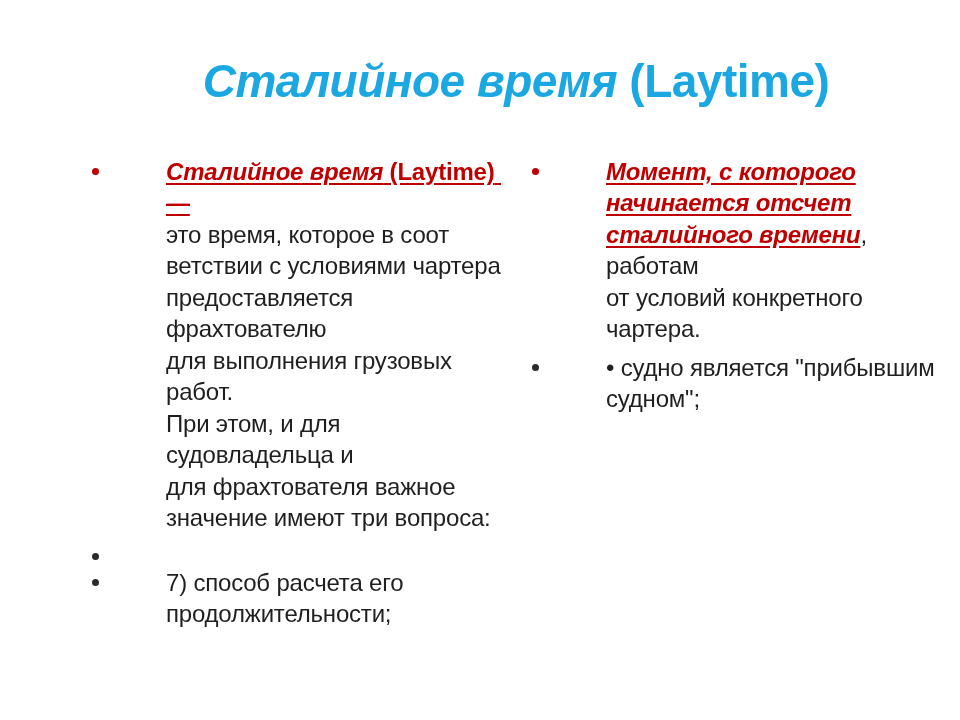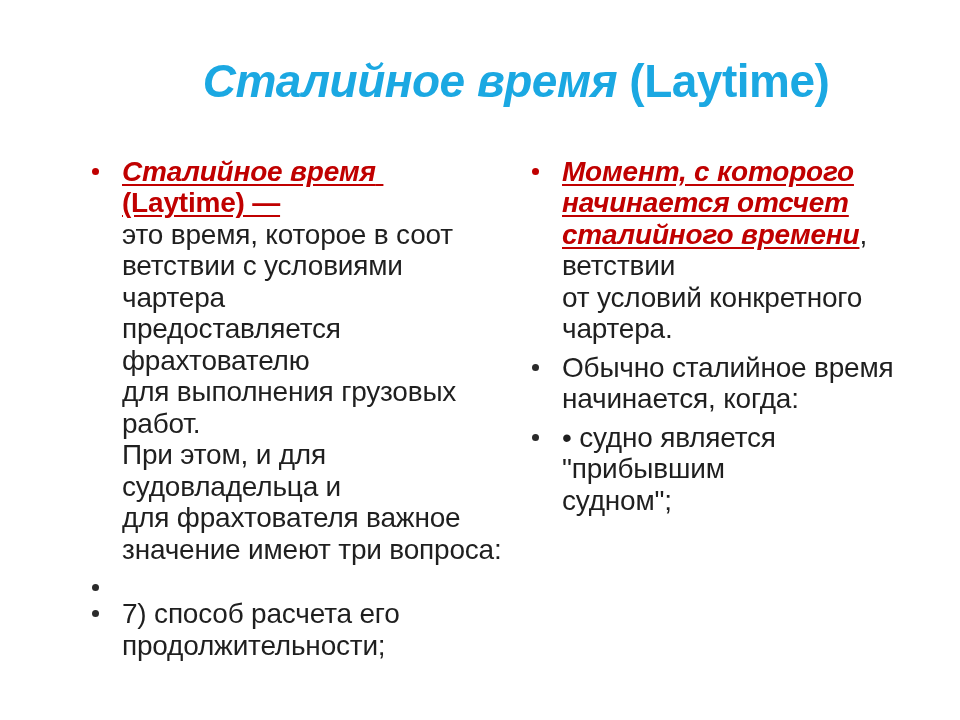--- a/index.html
+++ b/index.html
@@ -16,22 +16,22 @@
     display:grid; grid-template-columns:412px 412px; column-gap:28px;
     padding:48px 0 0 56px;
   }
   .bullet { display:flex; margin-bottom:7px; }
   .dot {
     width:7px; height:7px; border-radius:50%; background:#2b2b2b;
     margin:12px 23px 0 0; flex-shrink:0;
   }
   .bullet.red-lead .dot { background:#C00000; }
   .btext {
-    font-size:28px; line-height:31.5px; color:#1f1f1f;
-    white-space:pre-wrap; letter-spacing:-0.2px;
+    font-size:24px; line-height:31.5px; color:#1f1f1f;
+    white-space:pre-wrap; letter-spacing:-0.2px;margin-left:44px;
   }
   .em {
     color:#C00000; font-weight:bold; text-decoration:underline;
     text-underline-offset:3px;
   }
   .em.it { font-style:italic; }
 </style>
 </head>
 <body>
 
@@ -67,29 +67,24 @@
 
 
     </div>
 
     <div class="col">
 
       <div class="bullet red-lead">
         <span class="dot"></span>
         <div class="btext"><span class="em it">Момент, с которого
 начинается отсчет
-сталийного времени</span><span>, ветствии
+сталийного времени</span><span>, работам
 от условий конкретного чартера.</span></div>
       </div>
 
-      <div class="bullet">
-        <span class="dot"></span>
-        <div class="btext"><span>Обычно сталийное время
-начинается, когда:</span></div>
-      </div>
 
       <div class="bullet">
         <span class="dot"></span>
         <div class="btext"><span>• судно является "прибывшим
 судном";</span></div>
       </div>
 
 
 
     </div>

